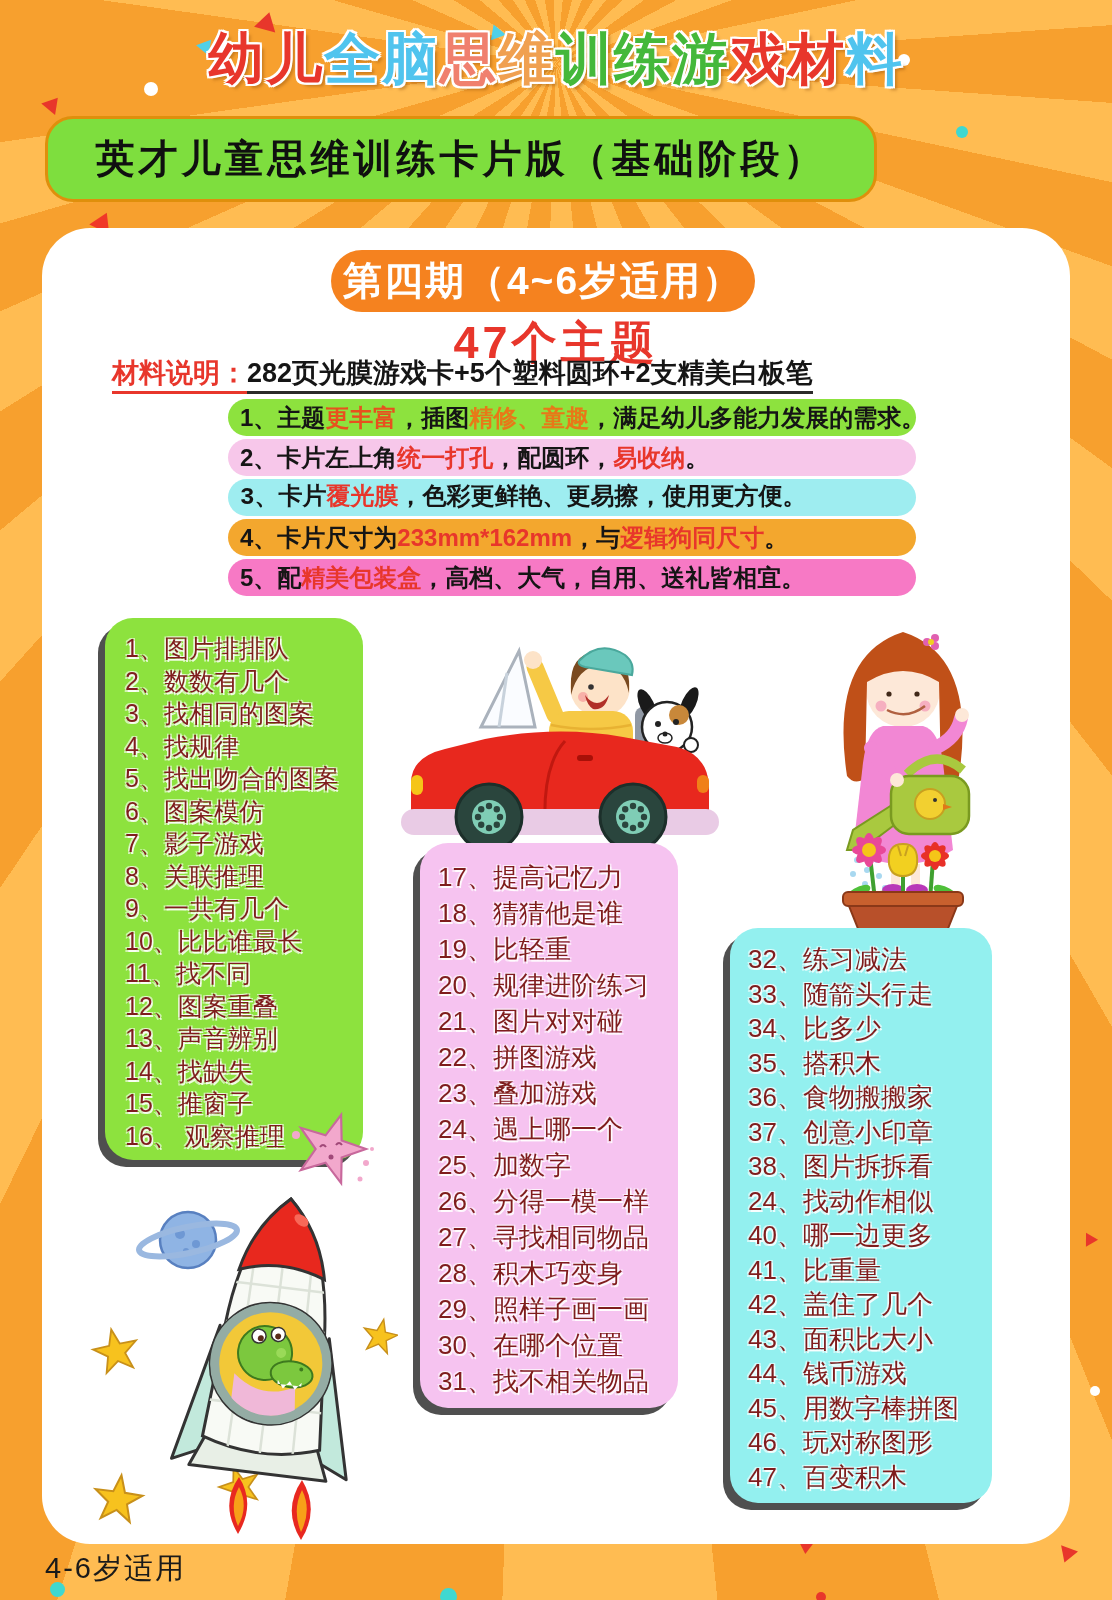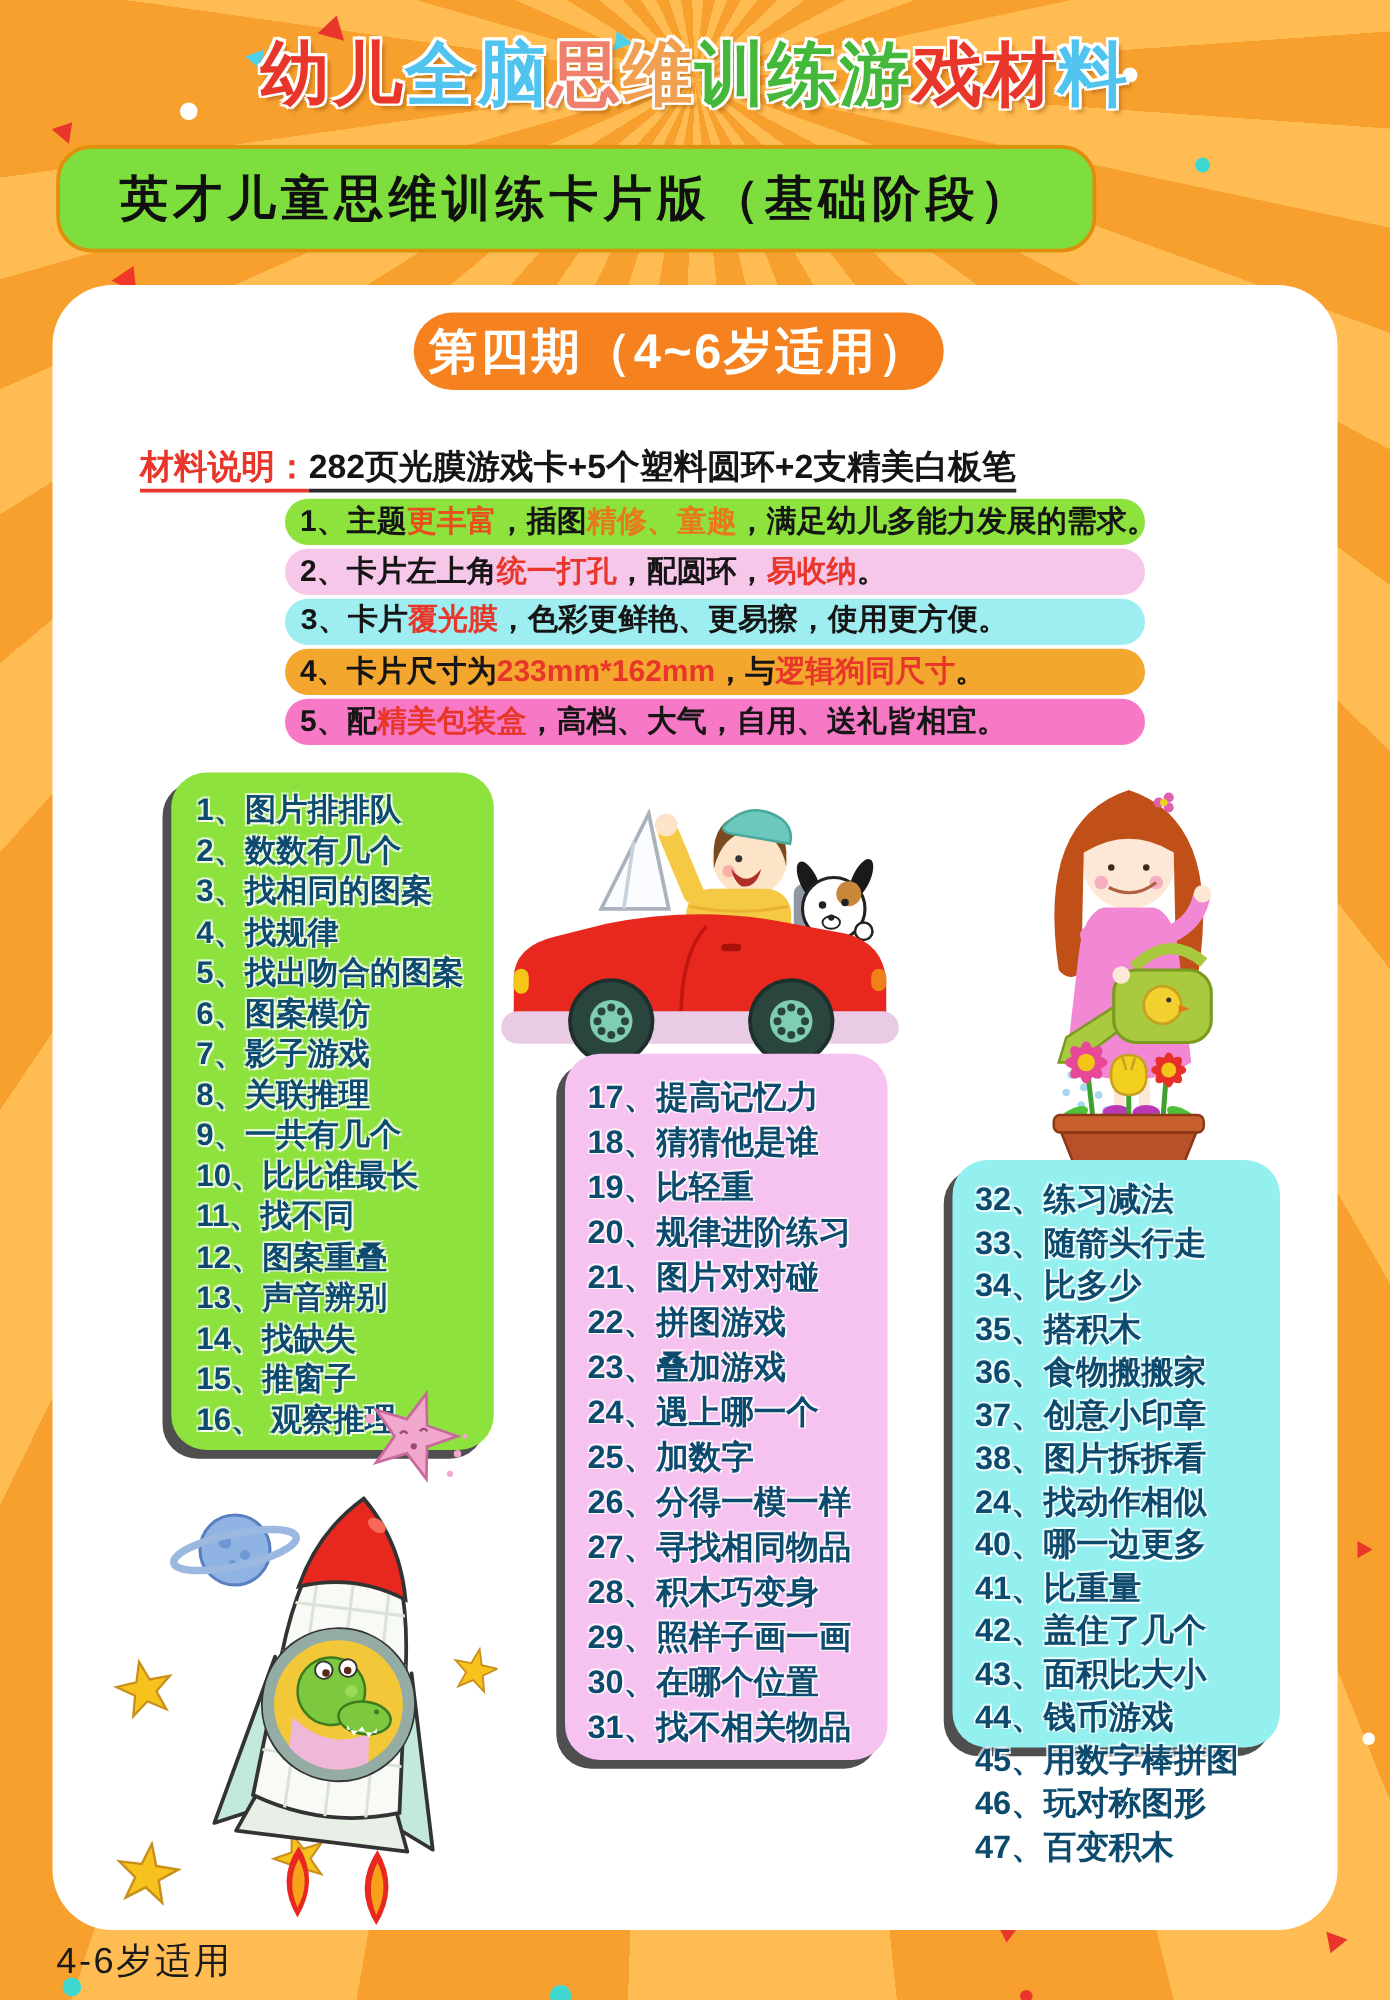--- a/index.html
+++ b/index.html
@@ -66,33 +66,33 @@
   .feature-row {
     height:37px; line-height:33px; border-radius:20px;
     padding:2px 12px; font-size:24px; font-weight:bold; color:#151515;
     white-space:nowrap; overflow:hidden;
   }
 
   
   .topic-box {
     position:absolute; border-radius:28px;
     box-shadow:-7px 7px 0 #4F4F4F;
-    font-weight:bold; color:#0c4a6e;margin-left:32px;
+    font-weight:normal; color:#7f1d1d;
   }
   .topic-box .topic-item {
     white-space:nowrap;
     text-shadow:
       1.5px 1.5px 0 rgba(255,255,255,.85), -1.5px -1.5px 0 rgba(255,255,255,.6),
       1.5px -1.5px 0 rgba(255,255,255,.6), -1.5px 1.5px 0 rgba(255,255,255,.6);
   }
   .box-green { left:105px; top:618px; width:258px; height:542px; background:#8DE23E; padding:14px 0 0 20px; }
   .box-green .topic-item { font-size:25px; line-height:32.5px; }
   .box-pink  { left:420px; top:843px; width:258px; height:565px; background:#F6C3F0; padding:16px 0 0 18px; }
   .box-pink .topic-item { font-size:26px; line-height:36px; }
-  .box-cyan  { left:730px; top:928px; width:262px; height:470px; background:#93F0EF; padding:14px 0 0 18px; }
+  .box-cyan  { left:730px; top:928px; width:262px; height:575px; background:#93F0EF; padding:14px 0 0 18px; }
   .box-cyan .topic-item { font-size:26px; line-height:34.5px; }
 
   
   .footer-note {
     position:absolute; left:45px; top:1549px;
     font-size:29px; color:#1a1a1a; letter-spacing:2px;
   }
 
   
   .tri { position:absolute; width:0; height:0; }
@@ -126,20 +126,21 @@
   <div class="banner">
     <span>英才儿童思维训练卡片版（基础阶段）</span>
   </div>
 
   <div class="white-card"></div>
 
   <div class="period-pill">
     <span>第四期（4~6岁适用）</span>
   </div>
 
+  <div class="theme-count">47个主题</div>
 
   <div class="materials">
     <span class="lbl">材料说明：</span><span class="val">282页光膜游戏卡+5个塑料圆环+2支精美白板笔</span>
   </div>
 
   <div class="features">
       <div class="feature-row" style="background: rgb(141, 226, 62);"><span style="color: rgb(21, 21, 21); text-align: right;">1、主题</span><span style="color: rgb(232, 80, 30);">更丰富</span><span style="color: rgb(21, 21, 21);">，插图</span><span style="color: rgb(232, 120, 24); margin-top: 40px;">精修、童趣</span><span style="color: rgb(21, 21, 21);">，满足幼儿多能力发展的需求。</span></div>
       <div class="feature-row" style="background: rgb(247, 199, 234);"><span style="color: rgb(21, 21, 21);">2、卡片左上角</span><span style="color: rgb(232, 54, 43);">统一打孔</span><span style="color: rgb(21, 21, 21);">，配圆环，</span><span style="color: rgb(232, 54, 43);">易收纳</span><span style="color: rgb(21, 21, 21);">。</span></div>
       <div class="feature-row" style="background: rgb(158, 237, 240); font-family: Liberation Mono, monospace;"><span style="color: rgb(21, 21, 21);">3、卡片</span><span style="color: rgb(232, 54, 43);">覆光膜</span><span style="color: rgb(21, 21, 21);">，色彩更鲜艳、更易擦，使用更方便。</span></div>
       <div class="feature-row" style="background: rgb(243, 167, 46);"><span style="color: rgb(21, 21, 21);">4、卡片尺寸为</span><span style="color: rgb(232, 54, 43);">233mm*162mm</span><span style="color: rgb(21, 21, 21);">，与</span><span style="color: rgb(232, 54, 43);">逻辑狗同尺寸</span><span style="color: rgb(21, 21, 21);">。</span></div>

